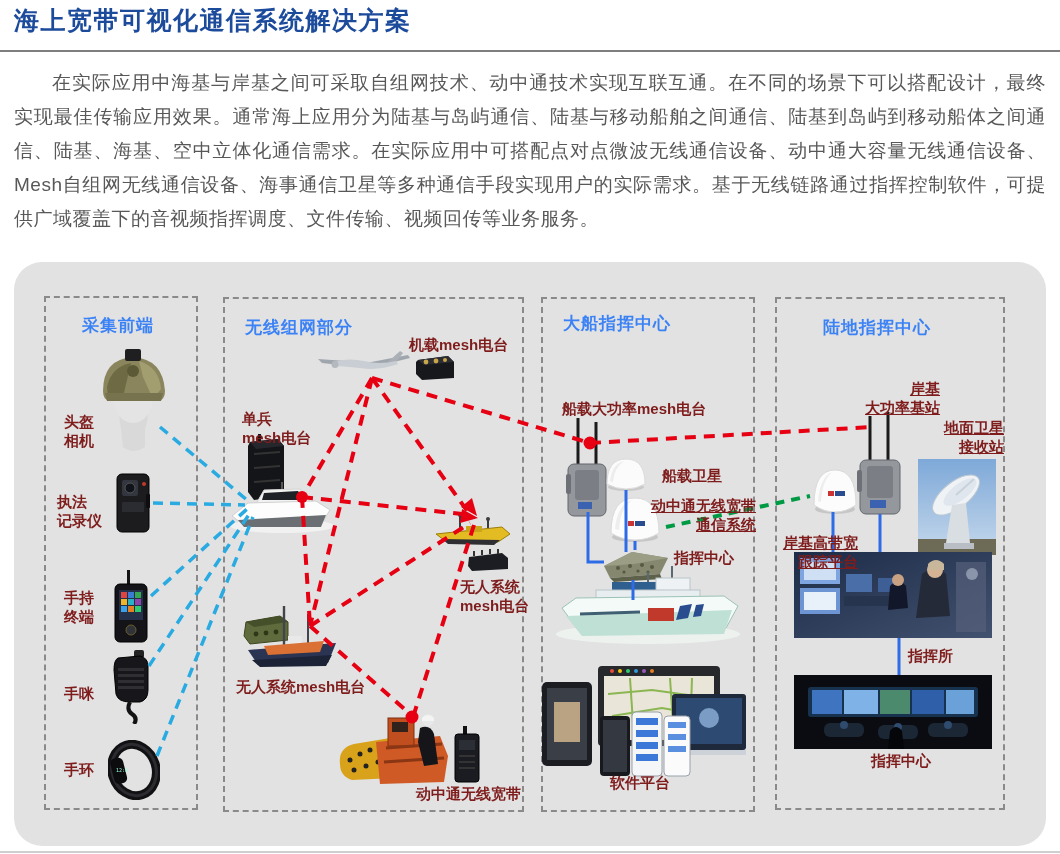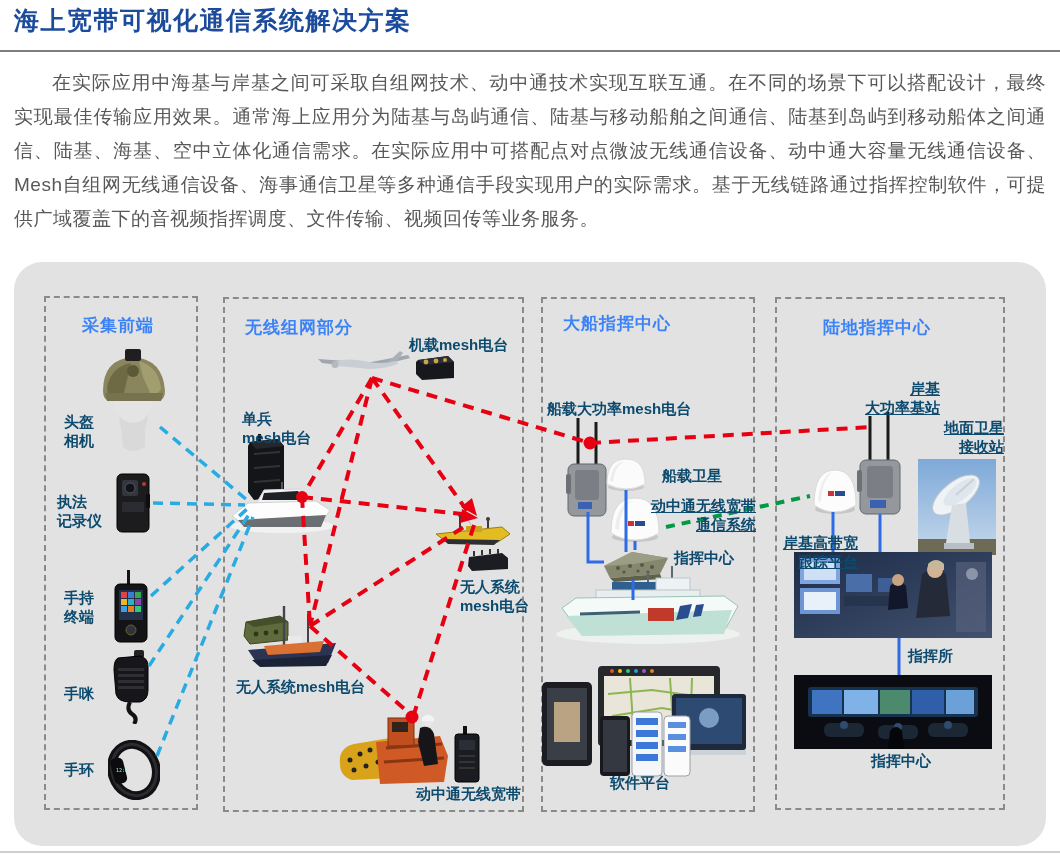--- a/index.html
+++ b/index.html
@@ -24,21 +24,21 @@
   .dbox{position:absolute;border:2px dashed #8a8a8a;z-index:2;background:transparent;}
   #box-collection{left:44px;top:296px;width:150px;height:510px;}
   #box-mesh{left:223px;top:297px;width:297px;height:511px;}
   #box-shipcc{left:541px;top:297px;width:210px;height:511px;}
   #box-landcc{left:775px;top:297px;width:226px;height:509px;}
   .sec-title{
     position:absolute;font-size:17px;font-weight:bold;color:#3b82f6;
     z-index:6;letter-spacing:1px;white-space:nowrap;
   }
   .lbl{
-    position:absolute;font-size:15px;font-weight:bold;color:#0c4a6e;
+    position:absolute;font-size:15px;font-weight:bold;color:#7f1d1d;
     z-index:6;line-height:19px;white-space:nowrap;
   }
   .lbl.center{text-align:right;white-space:normal;text-decoration:underline;}
   .dev{position:absolute;z-index:3;}
   .dev svg{display:block;}
   #overlay{position:absolute;left:0;top:0;z-index:4;pointer-events:none;}
 </style>
 </head>
 <body>
 
@@ -476,21 +476,21 @@
   <div>单兵</div>
     <div>mesh电台</div>
 </div>
 <div class="lbl" style="left:460px;top:577px;">
   <div>无人系统</div>
     <div>mesh电台</div>
 </div>
 <div class="lbl" style="left:236px;top:677px;">无人系统mesh电台</div>
 <div class="lbl" style="left:416px;top:784px;">动中通无线宽带</div>
 
-<div class="lbl" style="left:547px;top:399px;">船载大功率mesh电台</div>
+<div class="lbl" style="left:562px;top:399px;">船载大功率mesh电台</div>
 <div class="lbl" style="left:662px;top:466px;">船载卫星</div>
 <div class="lbl center" style="left:650px;top:496px;width:106px;">
   <div>动中通无线宽带</div>
     <div>通信系统</div>
 </div>
 <div class="lbl" style="left:674px;top:548px;">指挥中心</div>
 <div class="lbl" style="left:610px;top:773px;">软件平台</div>
 
 <div class="lbl center" style="left:854px;top:379px;width:86px;">
   <div>岸基</div>

